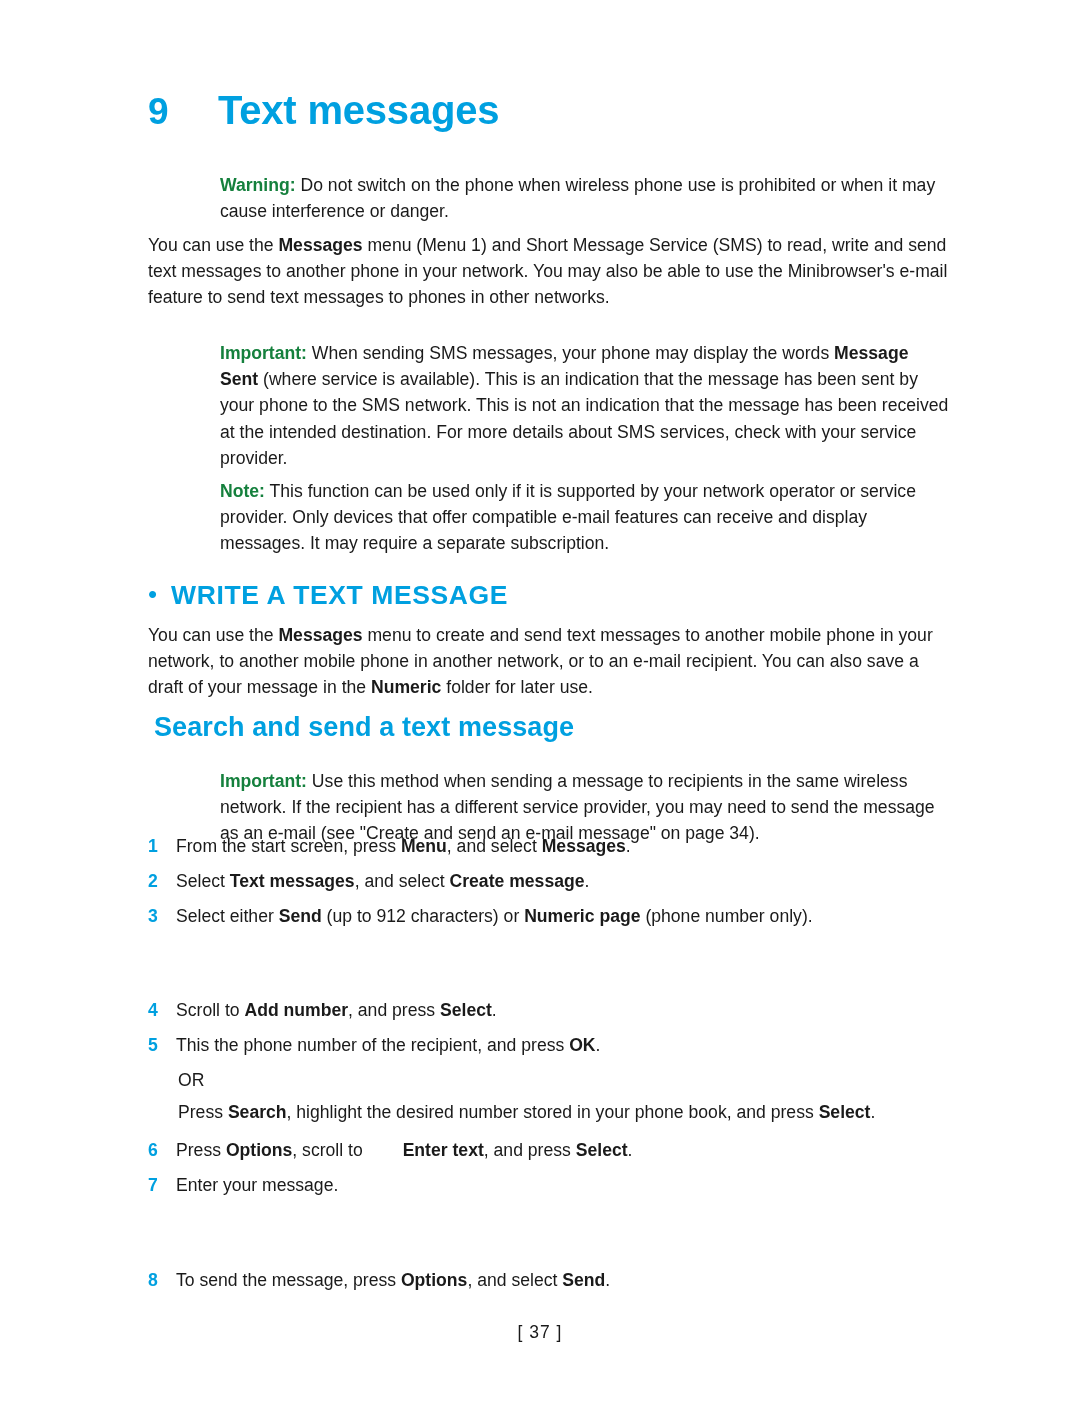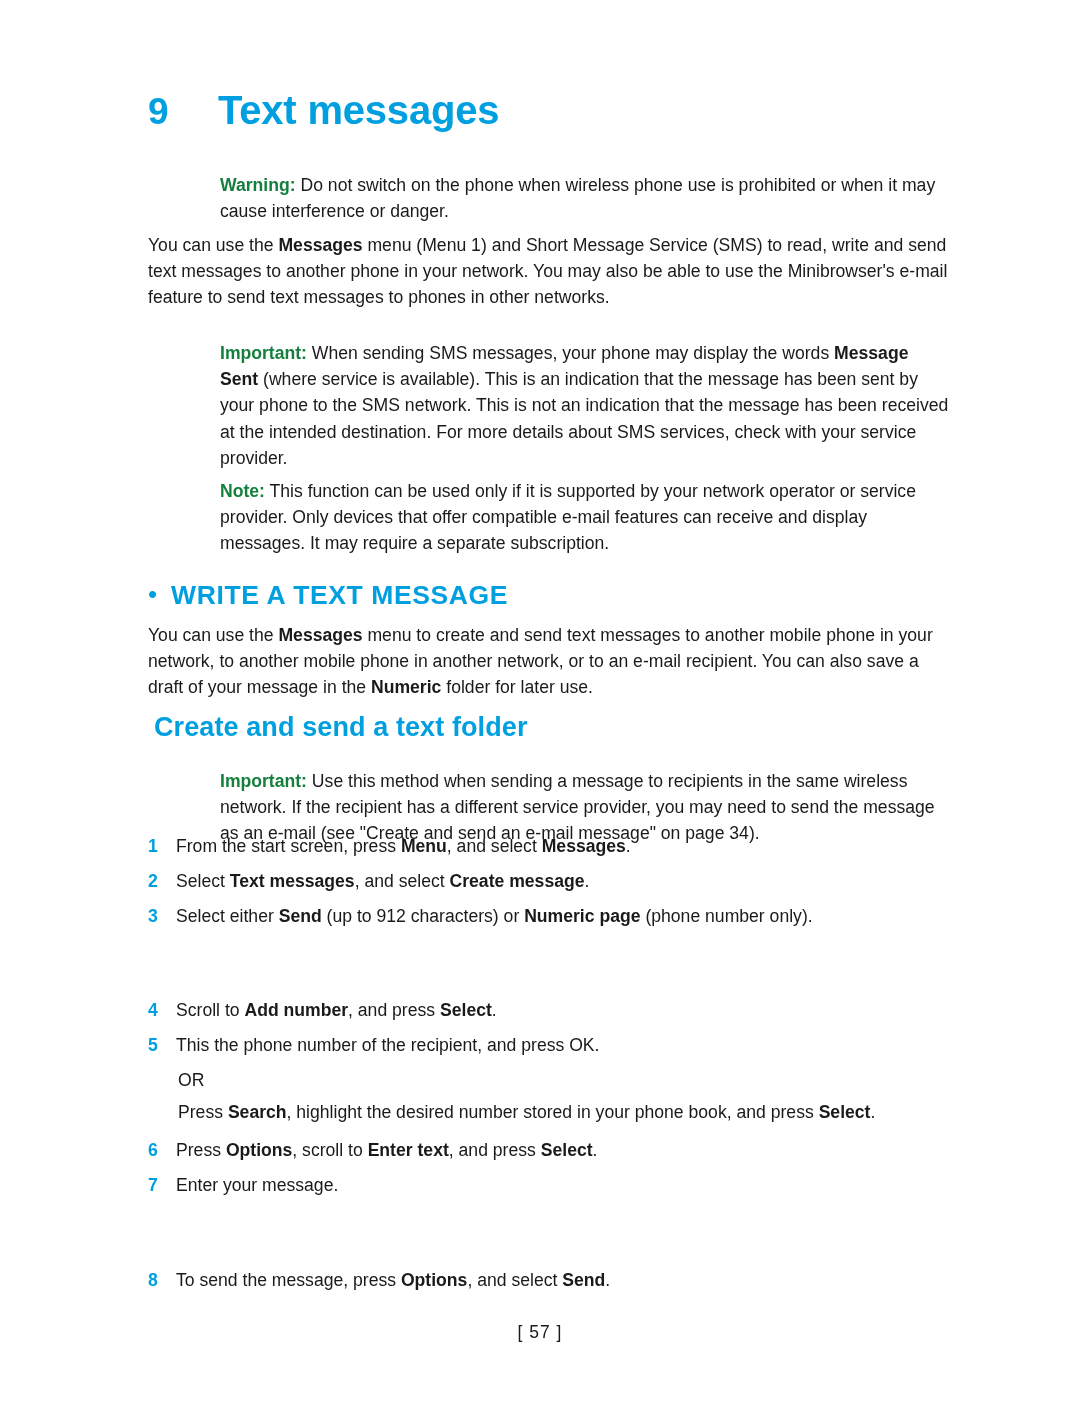--- a/index.html
+++ b/index.html
@@ -158,21 +158,21 @@
 
   <div class="section-head">
     <span class="section-bullet">•</span>
     <span class="section-head-text">WRITE A TEXT MESSAGE</span>
   </div>
 
   <div class="block indent-b" style="top:622px; width:805px;">
     <span>You can use the </span><span class="b">Messages</span><span> menu to create and send text messages to another mobile phone in your network, to another mobile phone in another network, or to an e-mail recipient. You can also save a draft of your message in the </span><span class="b">Numeric</span><span> folder for later use.</span>
   </div>
 
-  <div class="sub-head">Create and send a text folder</div>
+  <div class="sub-head">Search and send a text message</div>
 
   <div class="block" style="left:220px; width:730px; top:768px;">
     <span class="lead">Important:</span><span> Use this method when sending a message to recipients in the same wireless network. If the recipient has a different service provider, you may need to send the message as an e-mail (see "Create and send an e-mail message" on page 34).</span>
   </div>
 
   <div class="step" style="top:833px;">
     <span class="step-num">1</span>
     <span class="step-text"><span>From the start screen, press </span><span style="font-weight: bold;">Menu</span><span>, and select </span><span style="font-weight: bold;">Messages</span><span>.</span></span>
   </div>
   <div class="step" style="top:868px;">
@@ -184,37 +184,37 @@
     <span class="step-text"><span>Select either </span><span style="font-weight: bold;">Send</span><span> (up to 912 characters) or </span><span style="font-weight: bold;">Numeric page</span><span> (phone number only).</span></span>
   </div>
 
 
   <div class="step" style="top:997px;">
     <span class="step-num">4</span>
     <span class="step-text"><span>Scroll to </span><span style="font-weight: bold;">Add number</span><span>, and press </span><span style="font-weight: bold;">Select</span><span>.</span></span>
   </div>
   <div class="step" style="top:1032px;">
     <span class="step-num">5</span>
-    <span class="step-text"><span>This the phone number of the recipient, and press </span><span style="font-weight: normal;">OK</span><span>.</span></span>
+    <span class="step-text"><span>This the phone number of the recipient, and press </span><span style="font-weight: bold;">OK</span><span>.</span></span>
   </div>
 
   <div class="plain" style="top:1067px;">OR</div>
 
   <div class="plain" style="top:1099px; width:790px;"><span>Press </span><span style="font-weight: bold;">Search</span><span>, highlight the desired number stored in your phone book, and press </span><span style="font-weight: bold;">Select</span><span>.</span></div>
 
   <div class="step" style="top:1137px;">
     <span class="step-num">6</span>
-    <span class="step-text"><span>Press </span><span style="font-weight: bold;">Options</span><span>, scroll to </span><span style="font-weight: bold;">Enter text</span><span>, and press </span><span style="font-weight: bold;">Select</span><span>.</span></span>
+    <span class="step-text"><span>Press </span><span style="font-weight: bold;">Options</span><span>, scroll to </span><span style="font-weight: bold; margin-left: 35px;">Enter text</span><span>, and press </span><span style="font-weight: bold;">Select</span><span>.</span></span>
   </div>
   <div class="step" style="top:1172px;">
     <span class="step-num">7</span>
     <span class="step-text"><span>Enter your message.</span></span>
   </div>
 
 
   <div class="step" style="top:1267px;">
     <span class="step-num">8</span>
     <span class="step-text"><span>To send the message, press </span><span style="font-weight: bold;">Options</span><span>, and select </span><span style="font-weight: bold;">Send</span><span>.</span></span>
   </div>
 
-  <div class="footer">[ 57 ]</div>
+  <div class="footer">[ 37 ]</div>
 
 </div>
 
 </body></html>

